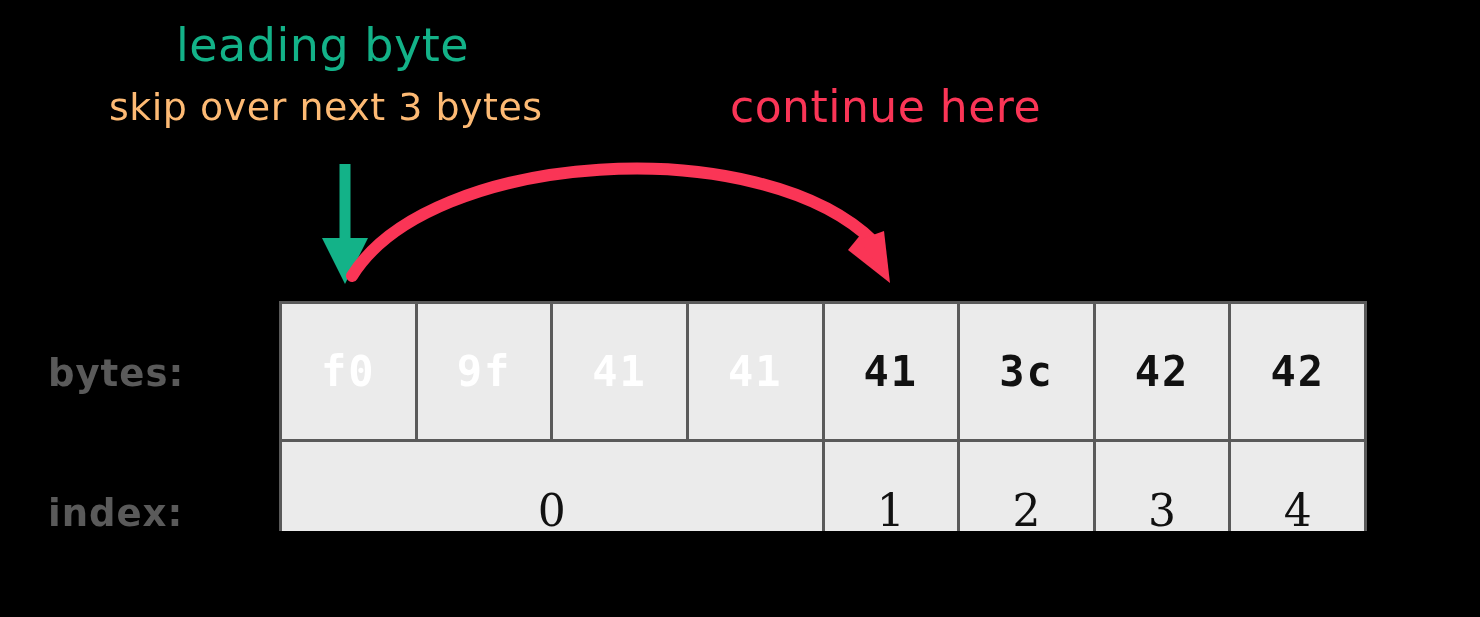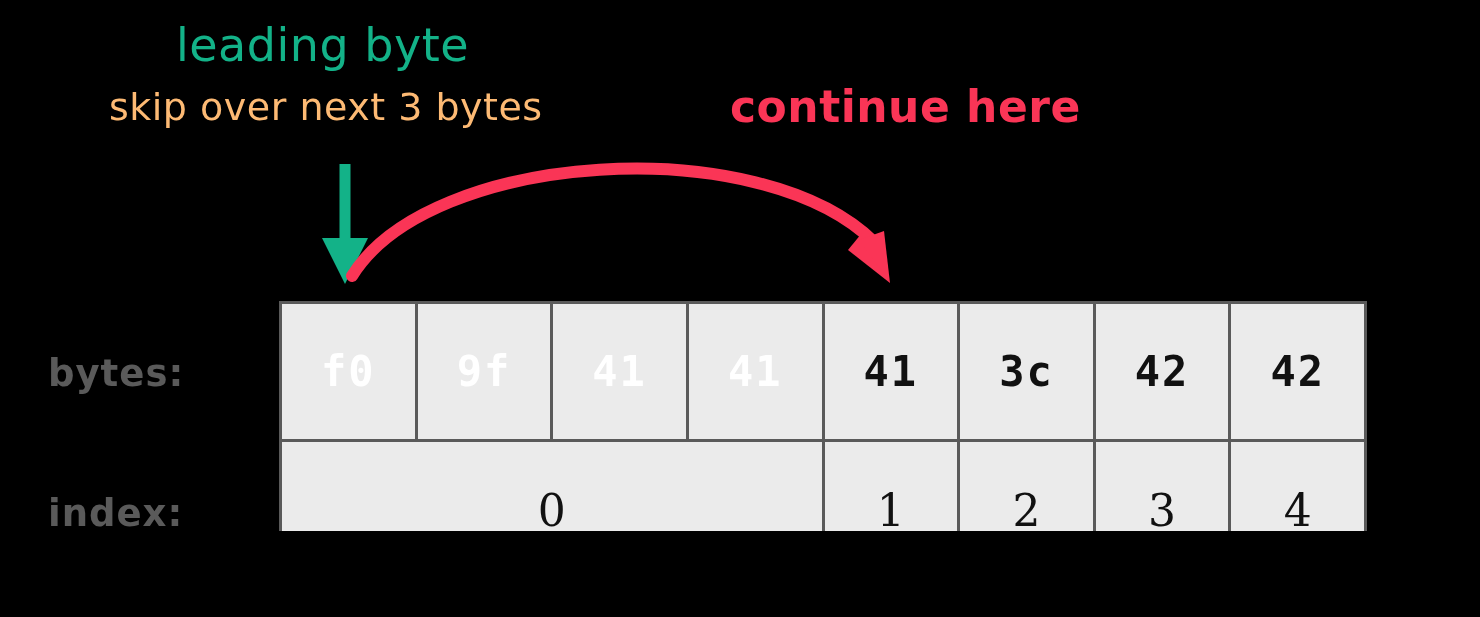--- a/index.html
+++ b/index.html
@@ -37,21 +37,21 @@
     top: 88px;
     font-size: 38px;
     color: #fdba74;
     font-weight: 400;
   }
   #anno-continue-here {
     left: 730px;
     top: 85px;
     font-size: 44px;
     color: #fa3556;
-    font-weight: 700;
+    font-weight: 400;
     text-align: right;
   }
 
   
   #arrows {
     position: absolute;
     left: 0;
     top: 0;
     width: 1480px;
     height: 617px;

